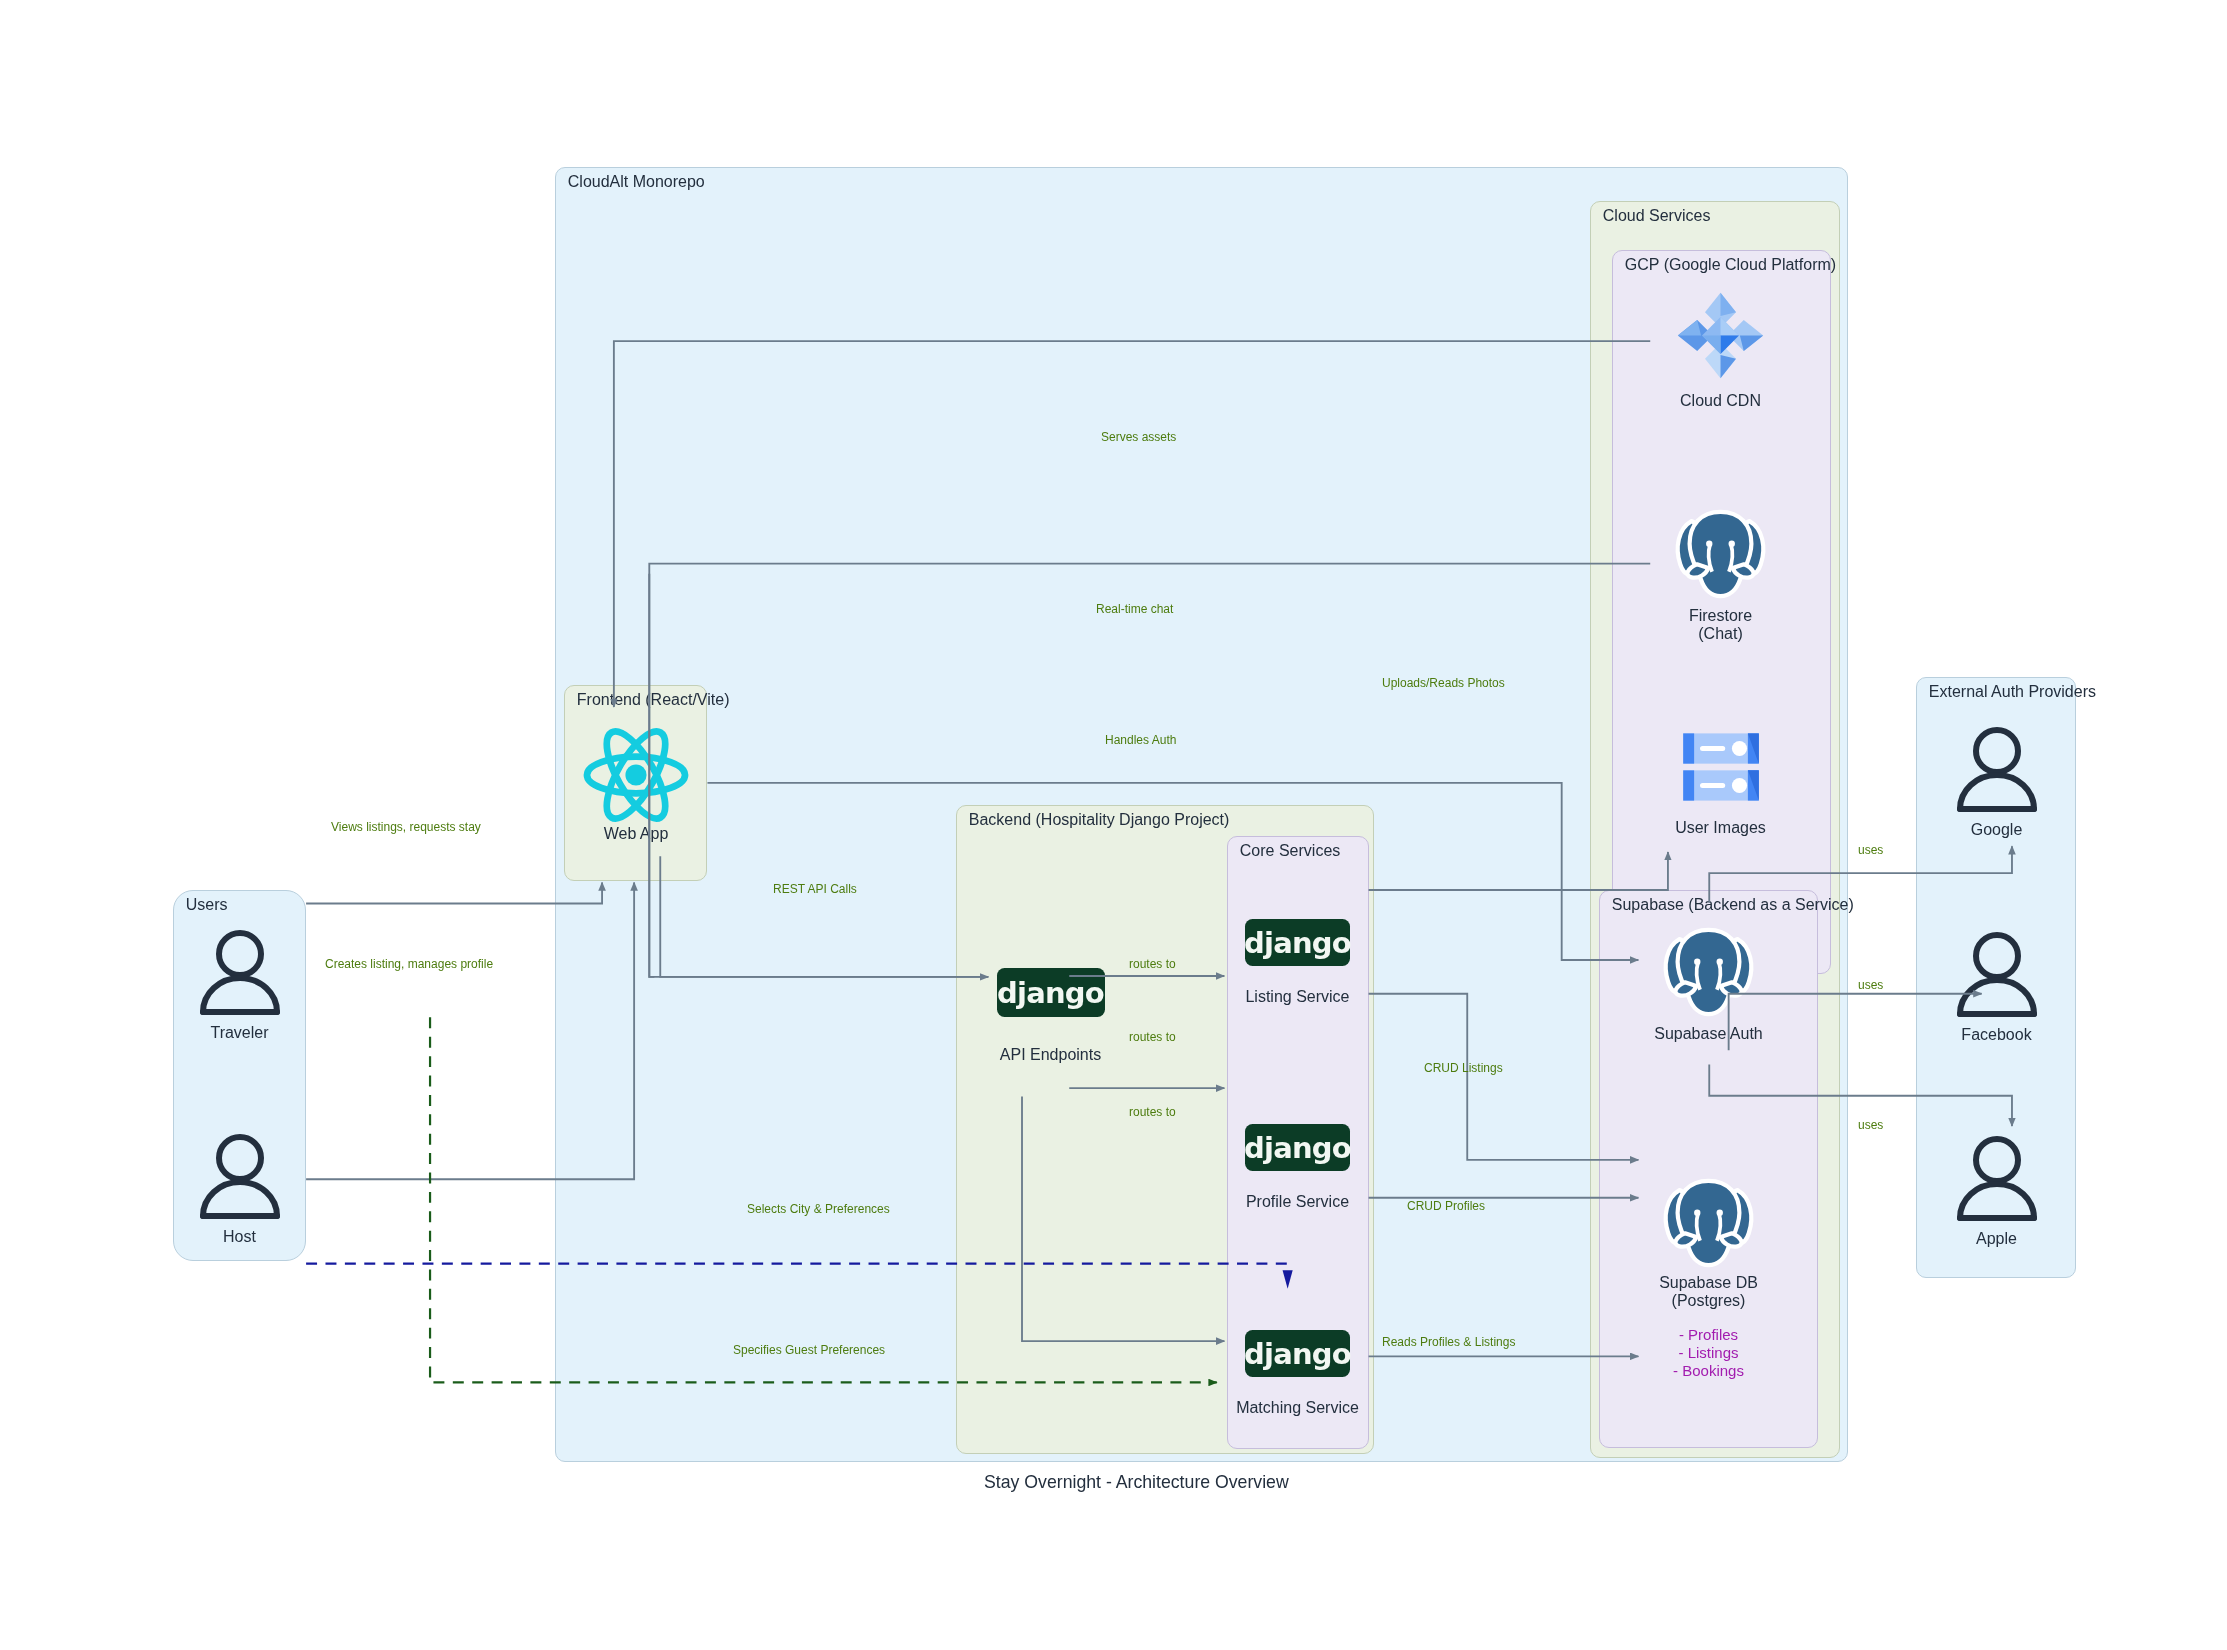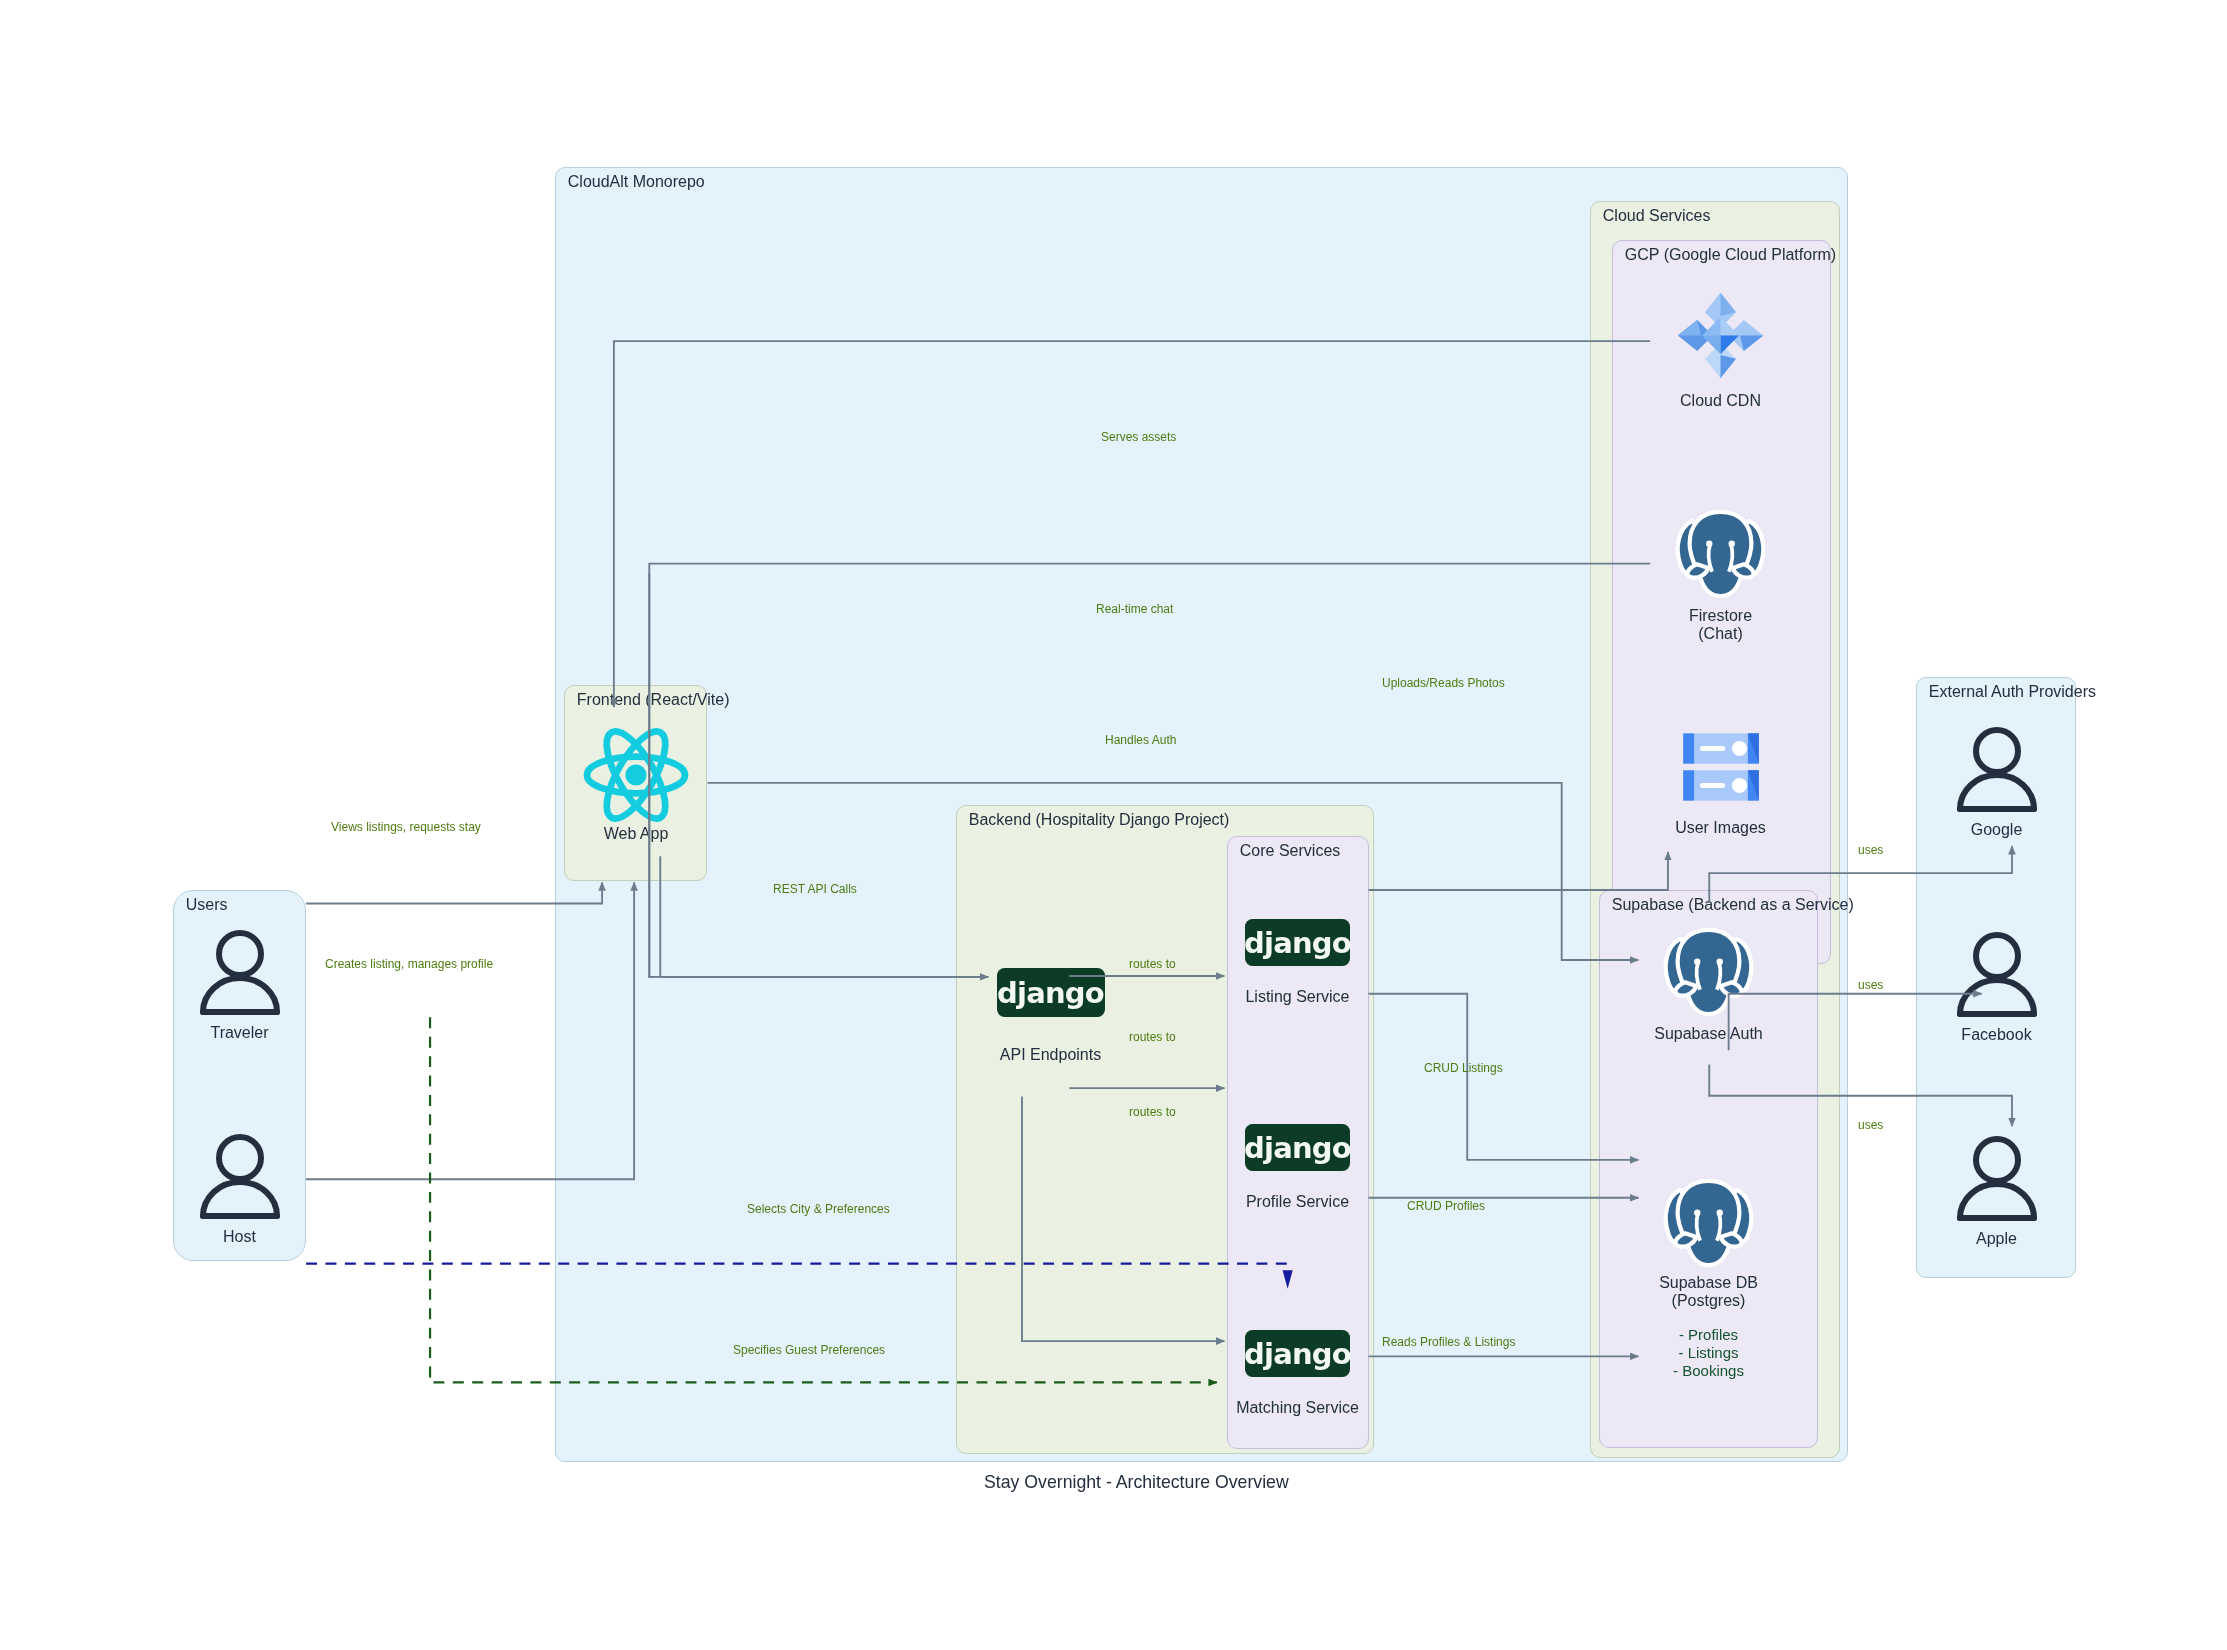--- a/index.html
+++ b/index.html
@@ -10,21 +10,21 @@
   .grp{position:absolute;box-sizing:border-box;border:0.8px solid #b9c6cf;border-radius:10px;}
   .grp>.glabel{position:absolute;left:11.8px;top:5px;font-size:16px;color:#232f3e;white-space:nowrap;}
 
   .g-blue{background:#e3f2fb;border-color:#b9cfdd;}
   .g-green{background:#eaf1e3;border-color:#c3cfb6;}
   .g-purple{background:#ece8f5;border-color:#c6bddc;}
 
   .node{position:absolute;box-sizing:border-box;display:flex;flex-direction:column;
         align-items:center;justify-content:flex-start;}
   .node .cap{font-size:16px;line-height:1.15;text-align:center;color:#232f3e;white-space:pre-line;}
-  .node .sub{font-size:15px;line-height:1.2;text-align:center;color:#14532d;white-space:pre-line;margin-top:15px;}
+  .node .sub{font-size:15px;line-height:1.2;text-align:center;color:#a21caf;white-space:pre-line;margin-top:15px;}
 
   .djbadge{background:#0c3c26;border-radius:7.6px;display:flex;align-items:center;justify-content:center;}
   .djbadge .txt{color:#f2f7f2;font-size:29px;font-weight:700;letter-spacing:-0.8px;
                 font-family:"DejaVu Sans", sans-serif;}
 
   .elabel{position:absolute;font-size:12px;color:#4d7c0f;white-space:nowrap;}
   .title{position:absolute;font-size:17.7px;color:#232f3e;white-space:nowrap;}
 </style>
 </head>
 <body>
@@ -48,21 +48,21 @@
   </div>
 
   <div class="grp g-purple" id="g-core" style="left:1227px;top:836px;width:142px;height:613px;">
     <span class="glabel">Core Services</span>
   </div>
 
   <div class="grp g-green" id="g-cloud" style="left:1590px;top:201px;width:250px;height:1257px;">
     <span class="glabel">Cloud Services</span>
   </div>
 
-  <div class="grp g-purple" id="g-gcp" style="left:1612px;top:240px;width:219px;height:724px;">
+  <div class="grp g-purple" id="g-gcp" style="left:1612px;top:250px;width:219px;height:724px;">
     <span class="glabel">GCP (Google Cloud Platform)</span>
   </div>
 
   <div class="grp g-purple" id="g-supabase" style="left:1599px;top:890px;width:219px;height:558px;">
     <span class="glabel">Supabase (Backend as a Service)</span>
   </div>
 
   <div class="grp g-blue" id="g-extauth" style="left:1916px;top:677px;width:160px;height:601px;">
     <span class="glabel">External Auth Providers</span>
   </div>

